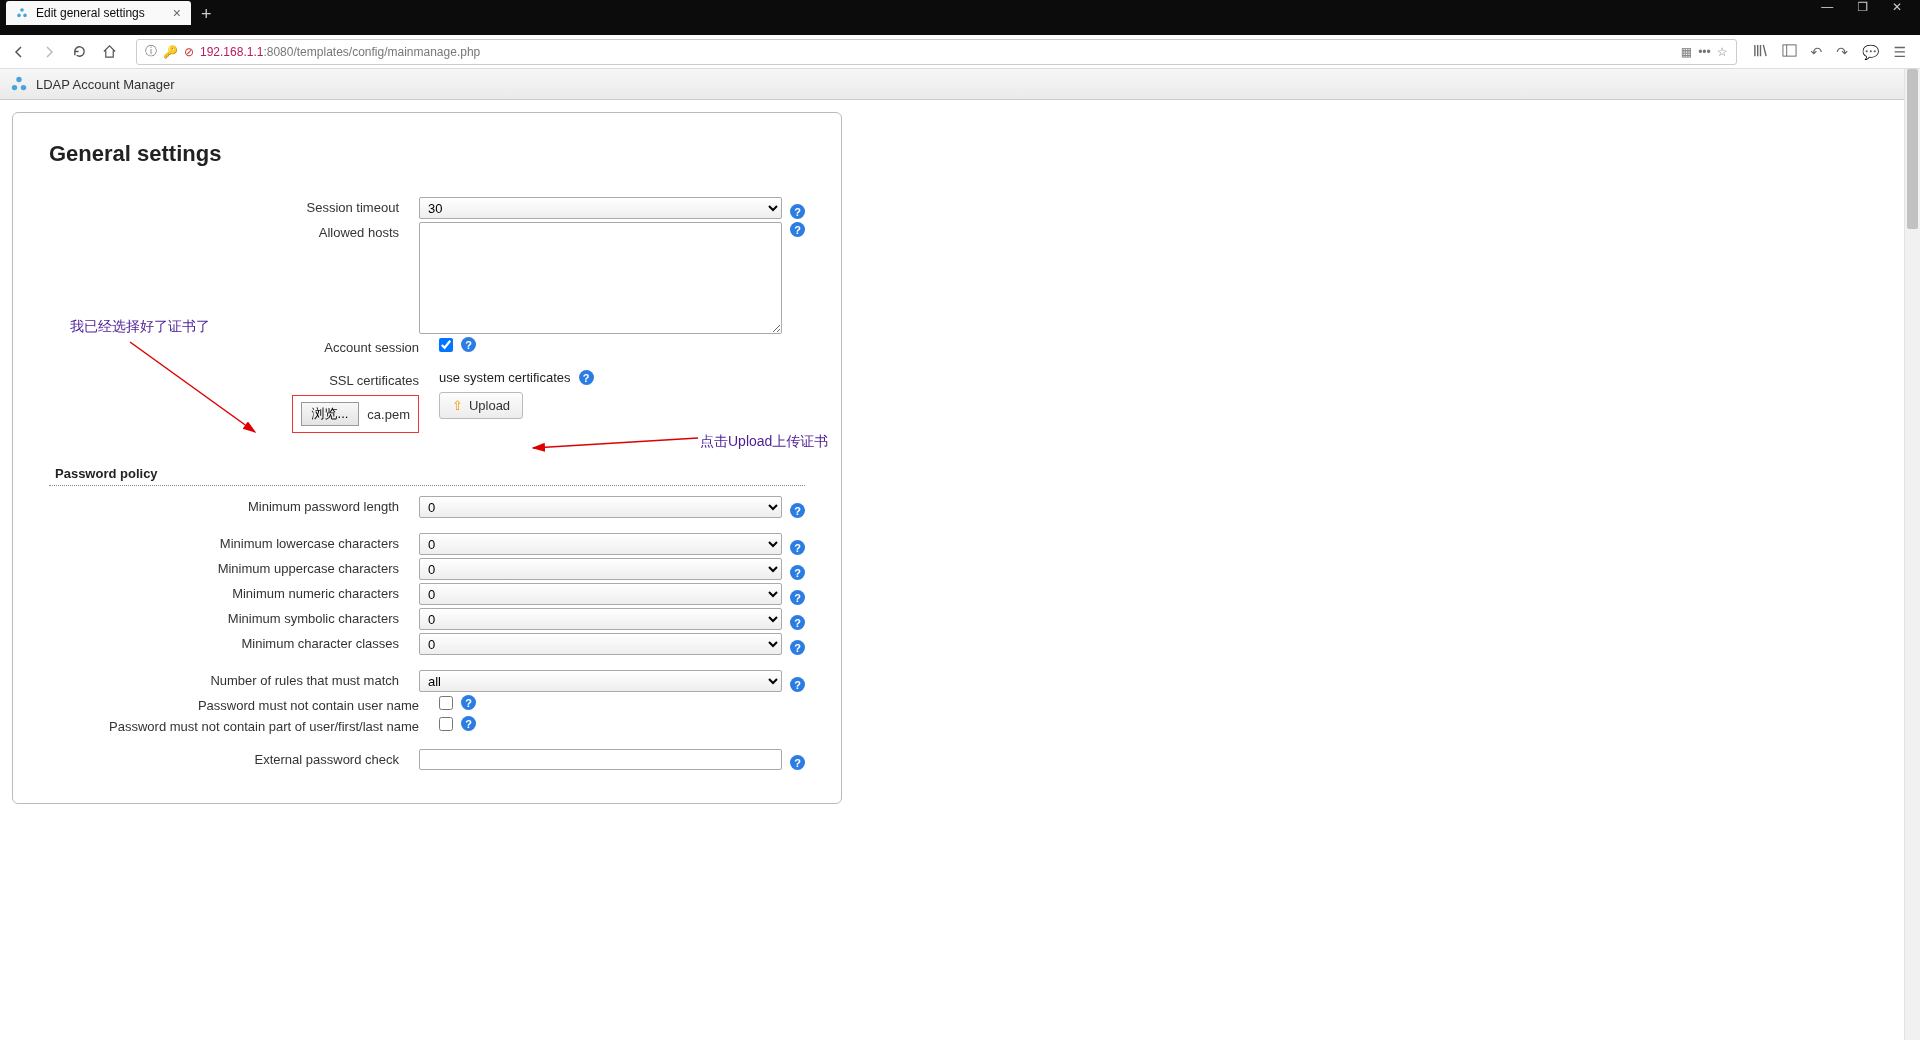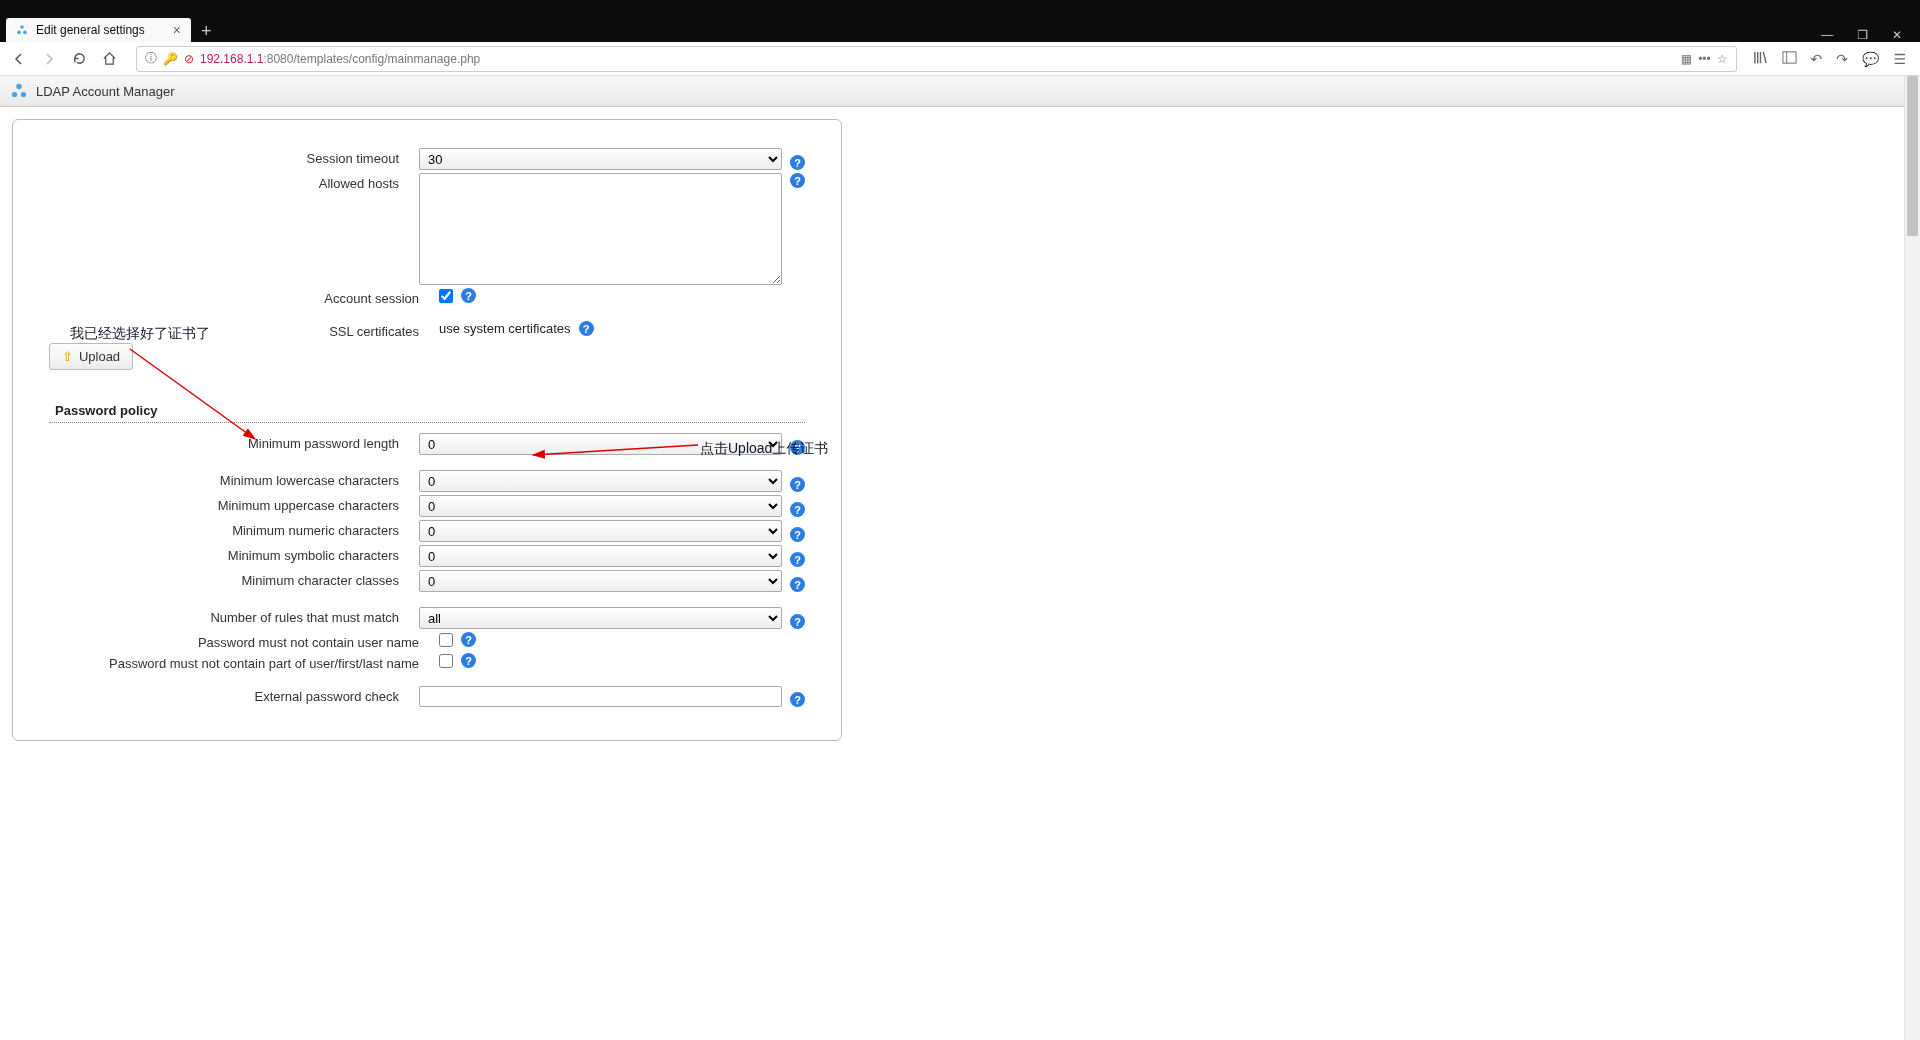--- a/index.html
+++ b/index.html
@@ -1,19 +1,19 @@
 <!DOCTYPE html>
 <html><head>
 <meta charset="utf-8">
 <style>
 * { box-sizing: border-box; margin: 0; padding: 0; }
 body { font-family: Arial, sans-serif; font-size: 13px; color: #222; background: #fff; overflow-x: hidden; }
 
 
-.browser-chrome { background: #0c0c0d; height: 42px; display: flex; align-items: flex-end; }
+.browser-chrome { background: #0c0c0d; height: 35px; display: flex; align-items: flex-start; }
 .tab-bar { display: flex; align-items: flex-end; height: 25px; }
 .tab { background: #f9f9fa; color: #0c0c0d; padding: 4px 10px 4px 10px; font-size: 12px; display: flex; align-items: center; gap: 8px; border-top-left-radius: 3px; border-top-right-radius: 3px; height: 24px; margin-left: 6px; }
 .tab .fav { width: 12px; height: 12px; display: inline-flex; }
 .tab-close { color: #666; font-size: 14px; margin-left: 20px; cursor: pointer; }
 .new-tab-btn { color: #ccc; font-size: 18px; padding: 0 10px; cursor: pointer; }
 .window-controls { margin-left: auto; display: flex; gap: 24px; padding-right: 18px; color: #ccc; }
 .window-controls span { cursor: pointer; font-size: 12px; }
 
 .nav-bar { background: #fff; height: 34px; display: flex; align-items: center; padding: 0 8px; gap: 8px; border-bottom: 1px solid #ddd; }
 .nav-btn { width: 22px; height: 22px; display: inline-flex; align-items: center; justify-content: center; color: #555; cursor: pointer; border-radius: 3px; }
@@ -49,21 +49,21 @@
 .form-field textarea { height: 112px; resize: both; }
 .help-icon { width: 15px; height: 15px; border-radius: 50%; background: #2b7de1; color: #fff; font-size: 11px; display: inline-flex; align-items: center; justify-content: center; cursor: pointer; font-weight: bold; }
 .btn { display: inline-flex; align-items: center; gap: 6px; border: 1px solid #bbb; border-radius: 3px; background: linear-gradient(#fdfdfd, #ececec); padding: 5px 12px; font-size: 13px; cursor: pointer; color: #333; }
 .file-picker { border: 1px solid #e33; padding: 6px 8px; display: inline-flex; align-items: center; gap: 8px; background: #fff; }
 .file-btn { border: 1px solid #999; background: linear-gradient(#f7f7f7, #e4e4e4); padding: 2px 10px; font-size: 13px; cursor: pointer; }
 .ldaps-input { width: 365px; border: 1px solid #888; box-shadow: inset 1px 1px 2px rgba(0,0,0,0.25); padding: 3px 5px; font-size: 13px; margin-top: 12px; }
 .checkbox { width: 14px; height: 14px; }
 .section-gap { height: 28px; }
 
 
-.annotation { position: absolute; color: #0f172a; font-size: 14px; pointer-events: none; }
+.annotation { position: absolute; color: #4c1d95; font-size: 14px; pointer-events: none; }
 .arrow-svg { position: absolute; pointer-events: none; }
 
 .lam-logo-svg circle { fill: #4aa3df; }
 </style>
 </head>
 <body>
 
 <div class="browser-chrome">
   <div class="tab-bar">
     <div class="tab">
@@ -143,20 +143,21 @@
           <circle cx="10" cy="5" r="3"></circle>
           <circle cx="15" cy="14" r="3"></circle>
         </svg>
     </span>
     <span class="app-title">LDAP Account Manager</span>
   </div>
 
   <div class="content-wrap" style="position:relative;">
     <div class="card">
 
+      <h1 class="page-title">General settings</h1>
 
 
       <div class="form-row">
         <div class="form-label">Session timeout</div>
         <div class="form-field">
           <select><option>30</option></select>
           <span class="help-icon">?</span>
         </div>
       </div>
 
@@ -180,20 +181,26 @@
 
       <div class="form-row">
         <div class="form-label">SSL certificates</div>
         <div class="form-field">
           <span>use system certificates</span>
           <span class="help-icon">?</span>
         </div>
       </div>
 
       <div class="form-row" style="margin-top:4px;">
+        <div class="form-label" style="display:flex;justify-content:flex-end;">
+          <span class="file-picker">
+            <button class="file-btn">浏览...</button>
+            <span>ca.pem</span>
+          </span>
+        </div>
         <div class="form-field" style="flex-direction:column;align-items:flex-start;gap:8px;">
           <button class="btn">
             <span style="color:#e90;">⇧</span>
             <span>Upload</span>
           </button>
         </div>
       </div>
 
 
       <div class="section-gap"></div>

